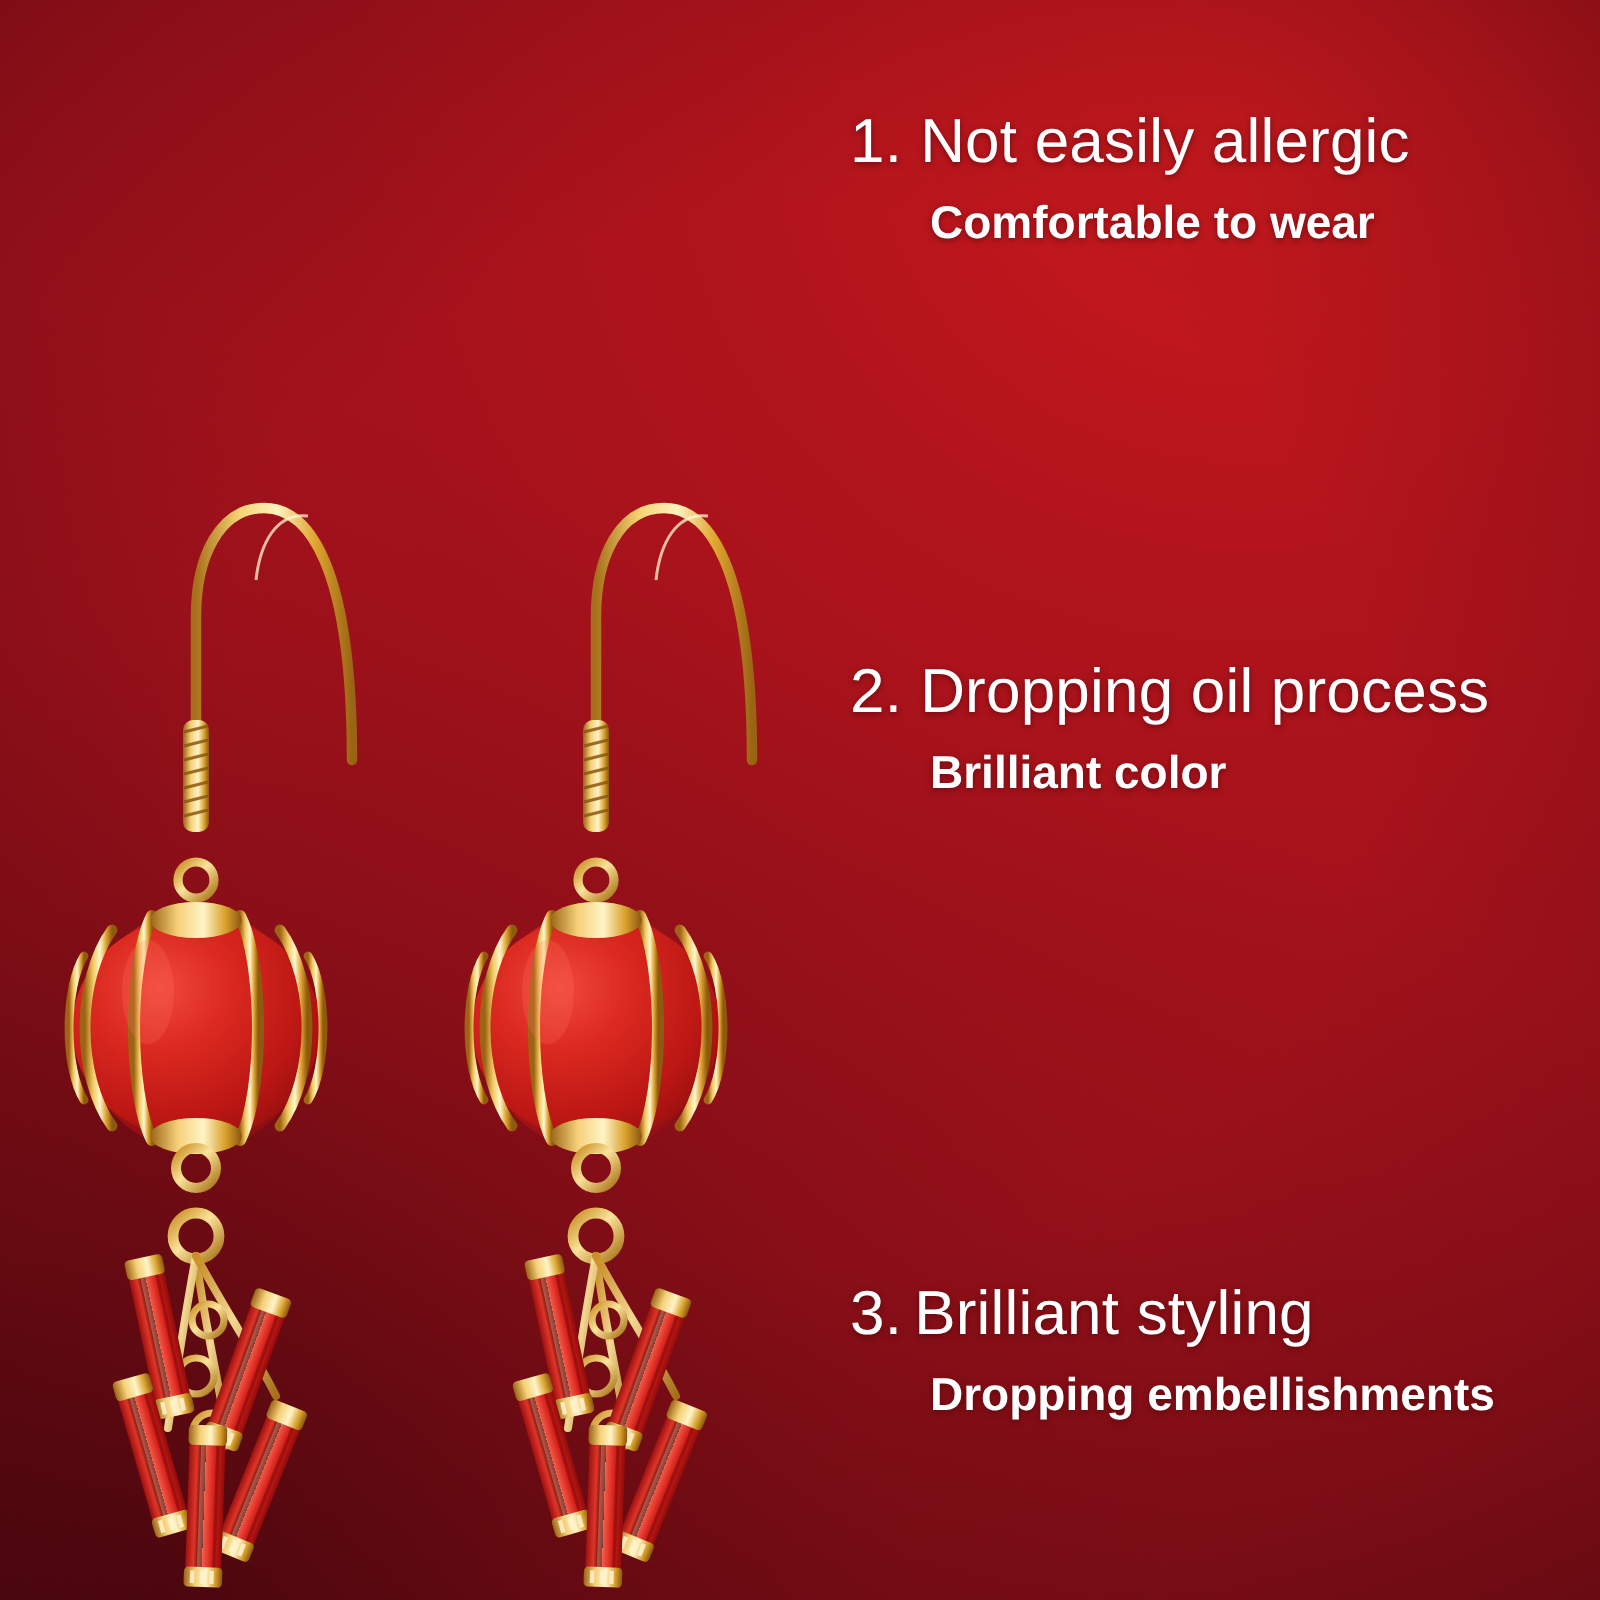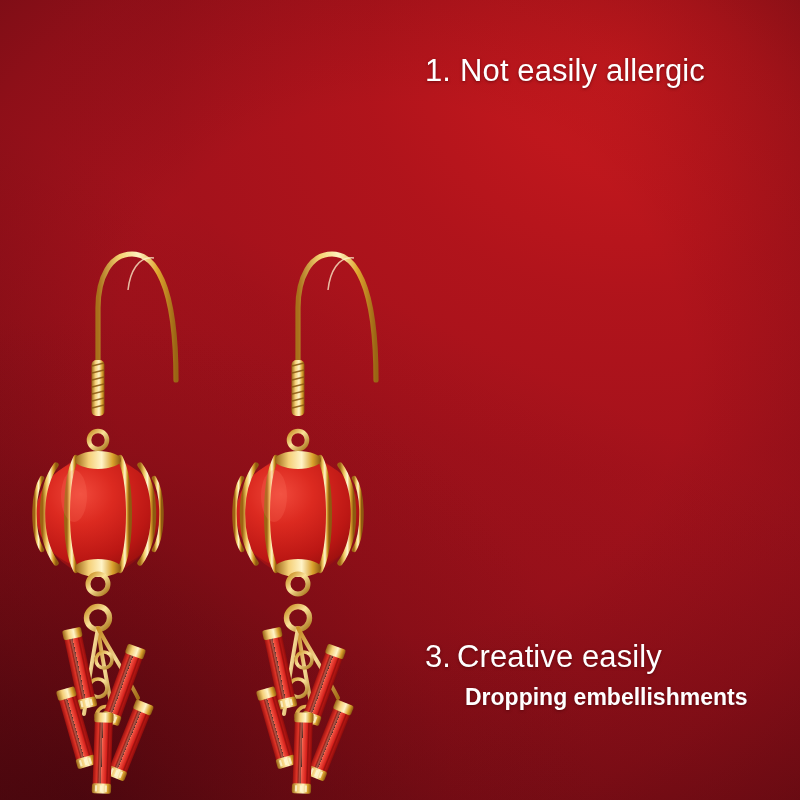--- a/index.html
+++ b/index.html
@@ -283,23 +283,30 @@
             <use href="#cracker"></use>
           </g>
       </g>
     </svg>
   </div>
 
   <div class="callout" id="callout-1">
     <div class="line1">
       <span class="num">1.</span><span>Not easily allergic</span>
     </div>
-  </div>
-
+    <div class="line2">Comfortable to wear</div>
+  </div>
+
+  <div class="callout" id="callout-2">
+    <div class="line1">
+      <span class="num">2.</span><span>Dropping oil process</span>
+    </div>
+    <div class="line2">Brilliant color</div>
+  </div>
 
   <div class="callout" id="callout-3">
     <div class="line1">
-      <span class="num">3.</span><span>Creative easily</span>
+      <span class="num">3.</span><span>Brilliant styling</span>
     </div>
     <div class="line2">Dropping embellishments</div>
   </div>
 
 </div>
 
 </body></html>

